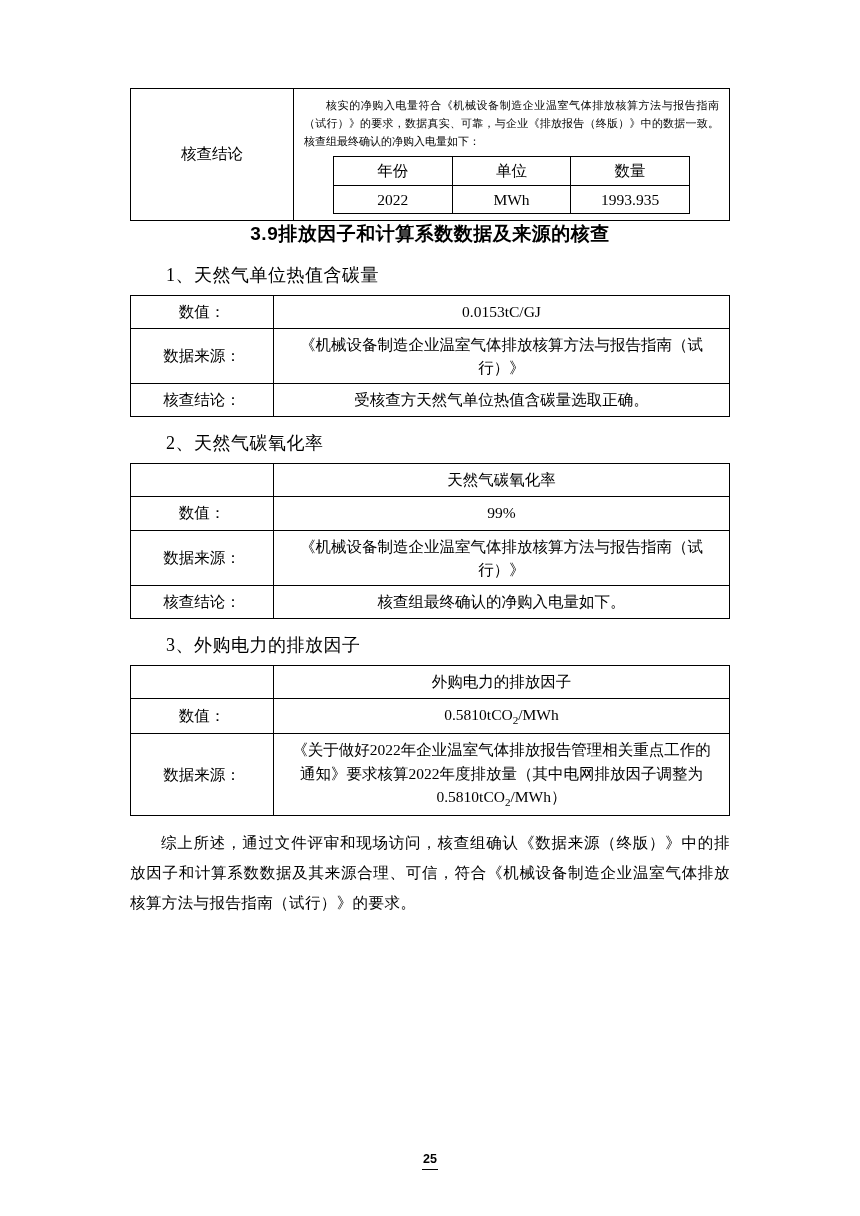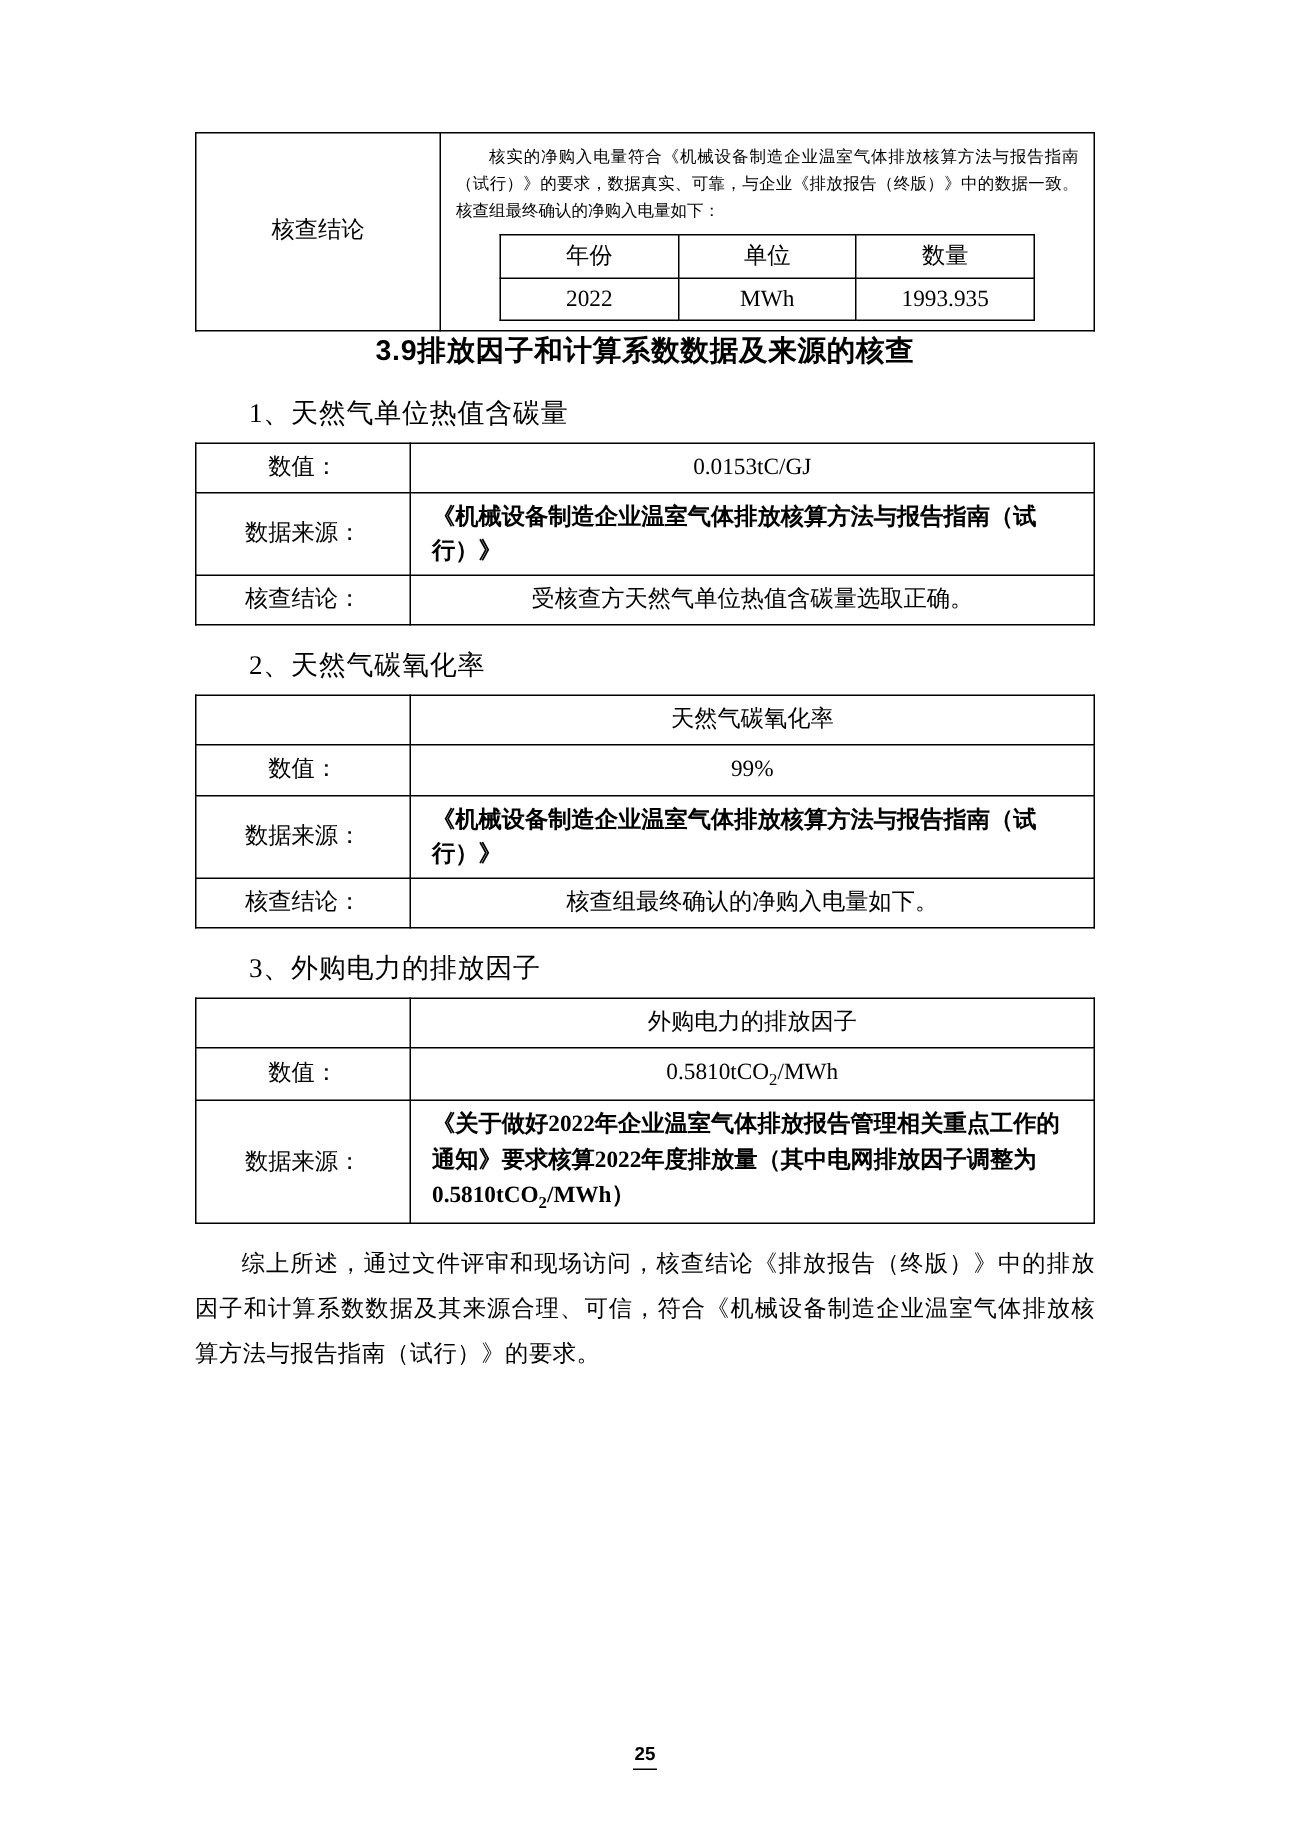--- a/index.html
+++ b/index.html
@@ -88,41 +88,40 @@
     text-align: center;
     white-space: nowrap;
   }
   .tbl-factor td.v {
     text-align: center;
   }
   .tbl-factor td.head {
     text-align: center;
   }
   .tbl-factor td.src {
-    text-align: left;
+    text-align: center;
     line-height: 1.5;
     padding: 4px 14px;
-    font-weight: bold;
   }
 
   p.body-text {
     font-size: 15.5px;
     line-height: 1.95;
     margin: 12px 0 0 0;
     text-indent: 2em;
     text-align: justify;
     text-align-last: left;
     letter-spacing: 0.4px;
   }
 
   .footer {
     position: absolute;
     left: 0;
     right: 0;
-    bottom: 36px;
+    bottom: 46px;
     text-align: center;
   }
   .footer .pgnum {
     font-family: "Liberation Sans", "DejaVu Sans", sans-serif;
     font-size: 12.5px;
     font-weight: bold;
     line-height: 1.1;
   }
   .footer .rule {
     margin: 2px auto 0 auto;
@@ -218,19 +217,19 @@
       <td class="k">数值：</td>
       <td class="v">0.5810tCO<sub>2</sub>/MWh</td>
     </tr>
     <tr>
       <td class="k">数据来源：</td>
       <td class="src">《关于做好2022年企业温室气体排放报告管理相关重点工作的通知》要求核算2022年度排放量（其中电网排放因子调整为0.5810tCO<sub>2</sub>/MWh）</td>
     </tr>
   </tbody>
     </table>
 
-  <p class="body-text">综上所述，通过文件评审和现场访问，核查结论《排放报告（终版）》中的排放因子和计算系数数据及其来源合理、可信，符合《机械设备制造企业温室气体排放核算方法与报告指南（试行）》的要求。</p>
+  <p class="body-text">综上所述，通过文件评审和现场访问，核查组确认《数据来源（终版）》中的排放因子和计算系数数据及其来源合理、可信，符合《机械设备制造企业温室气体排放核算方法与报告指南（试行）》的要求。</p>
 
   <div class="footer">
     <div class="pgnum">25</div>
     <div class="rule"></div>
   </div>
 </div>
 
 </body></html>

